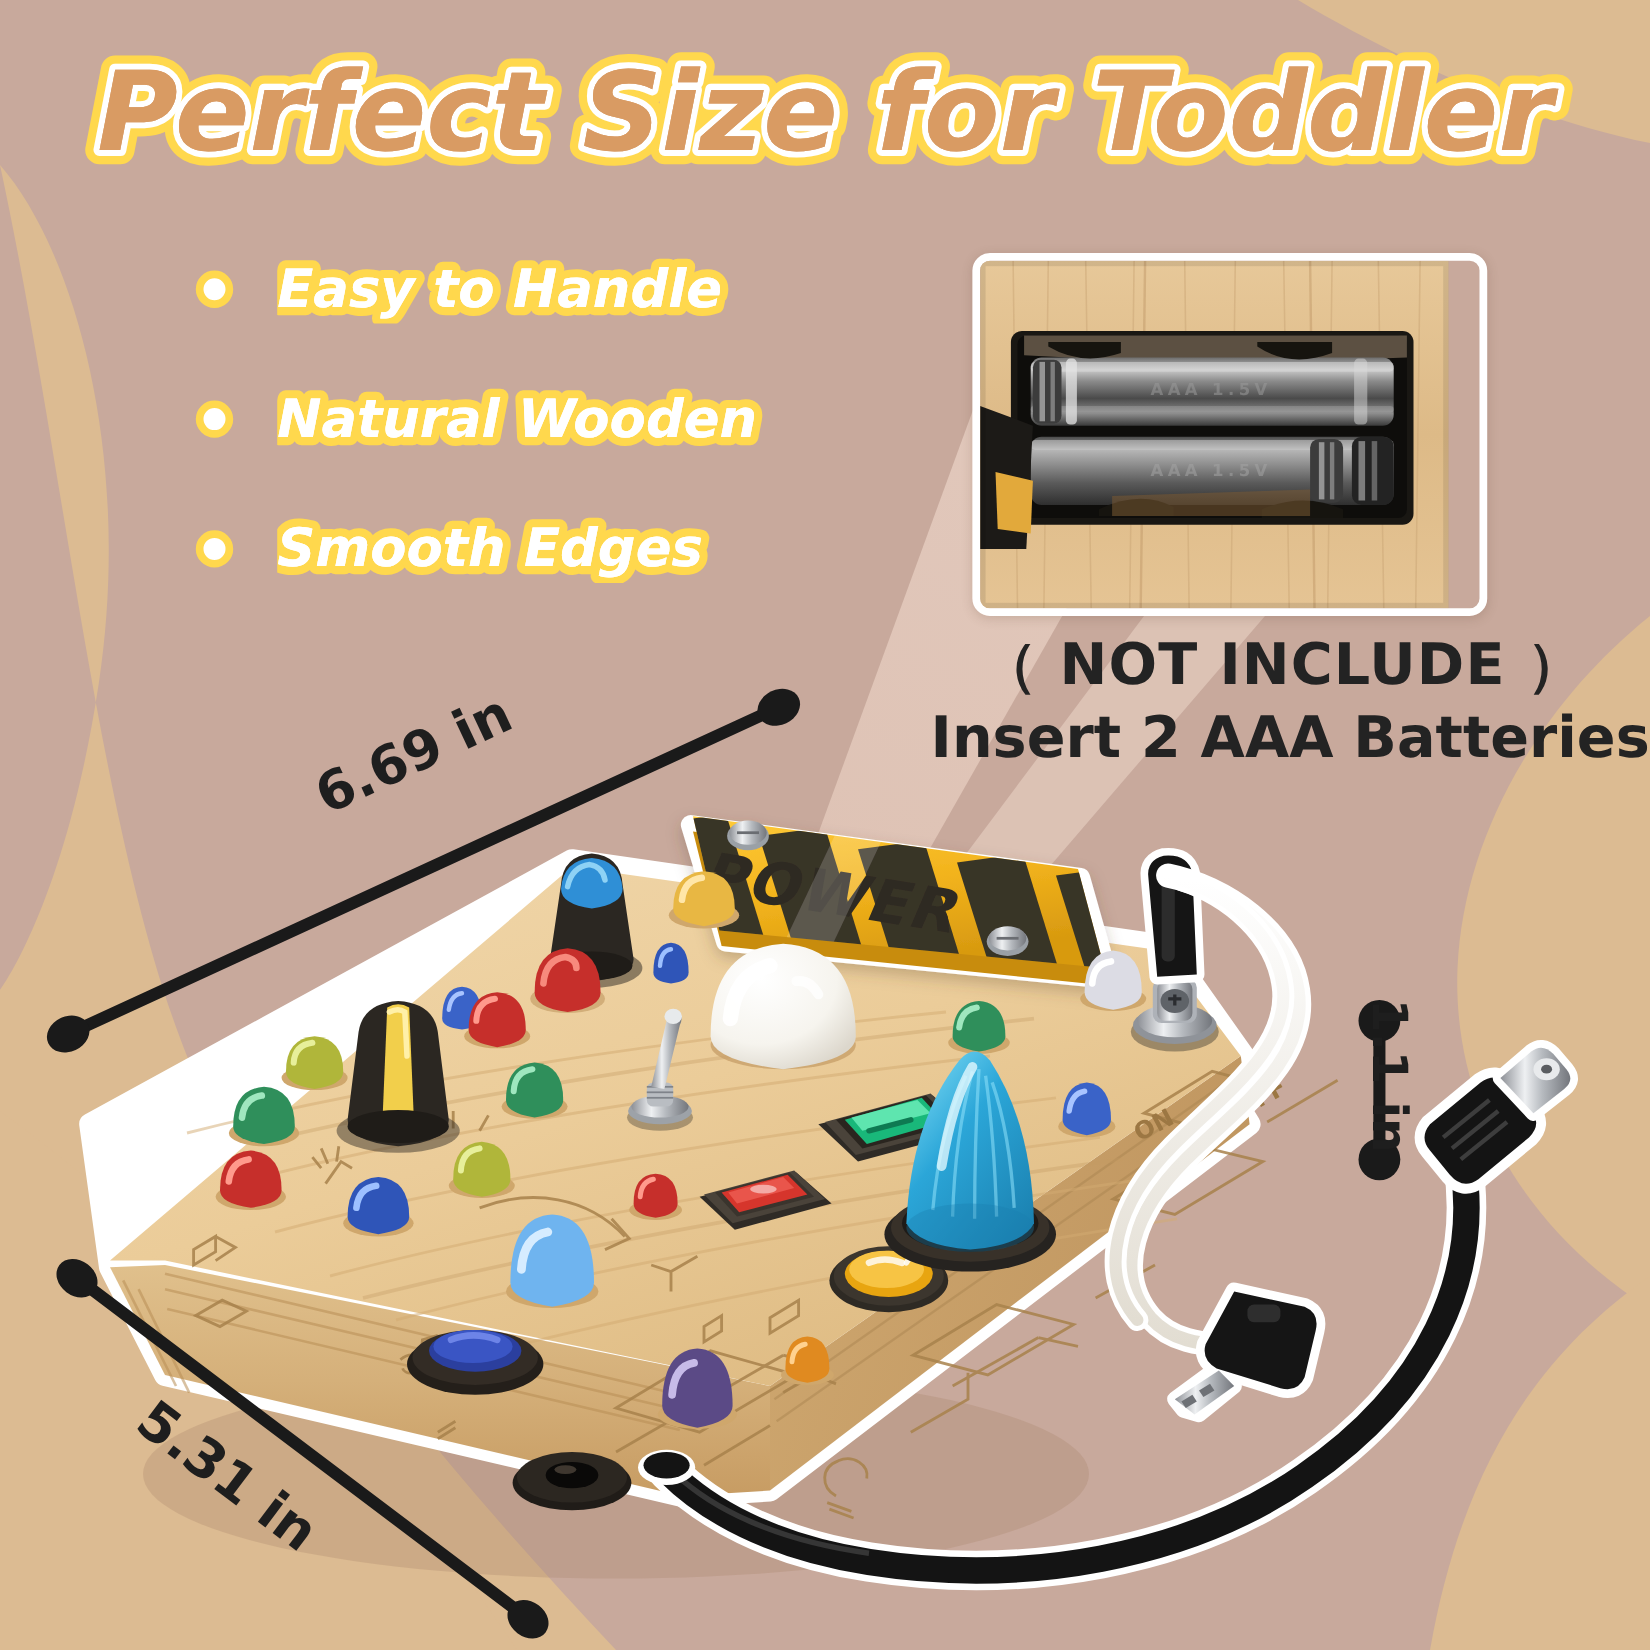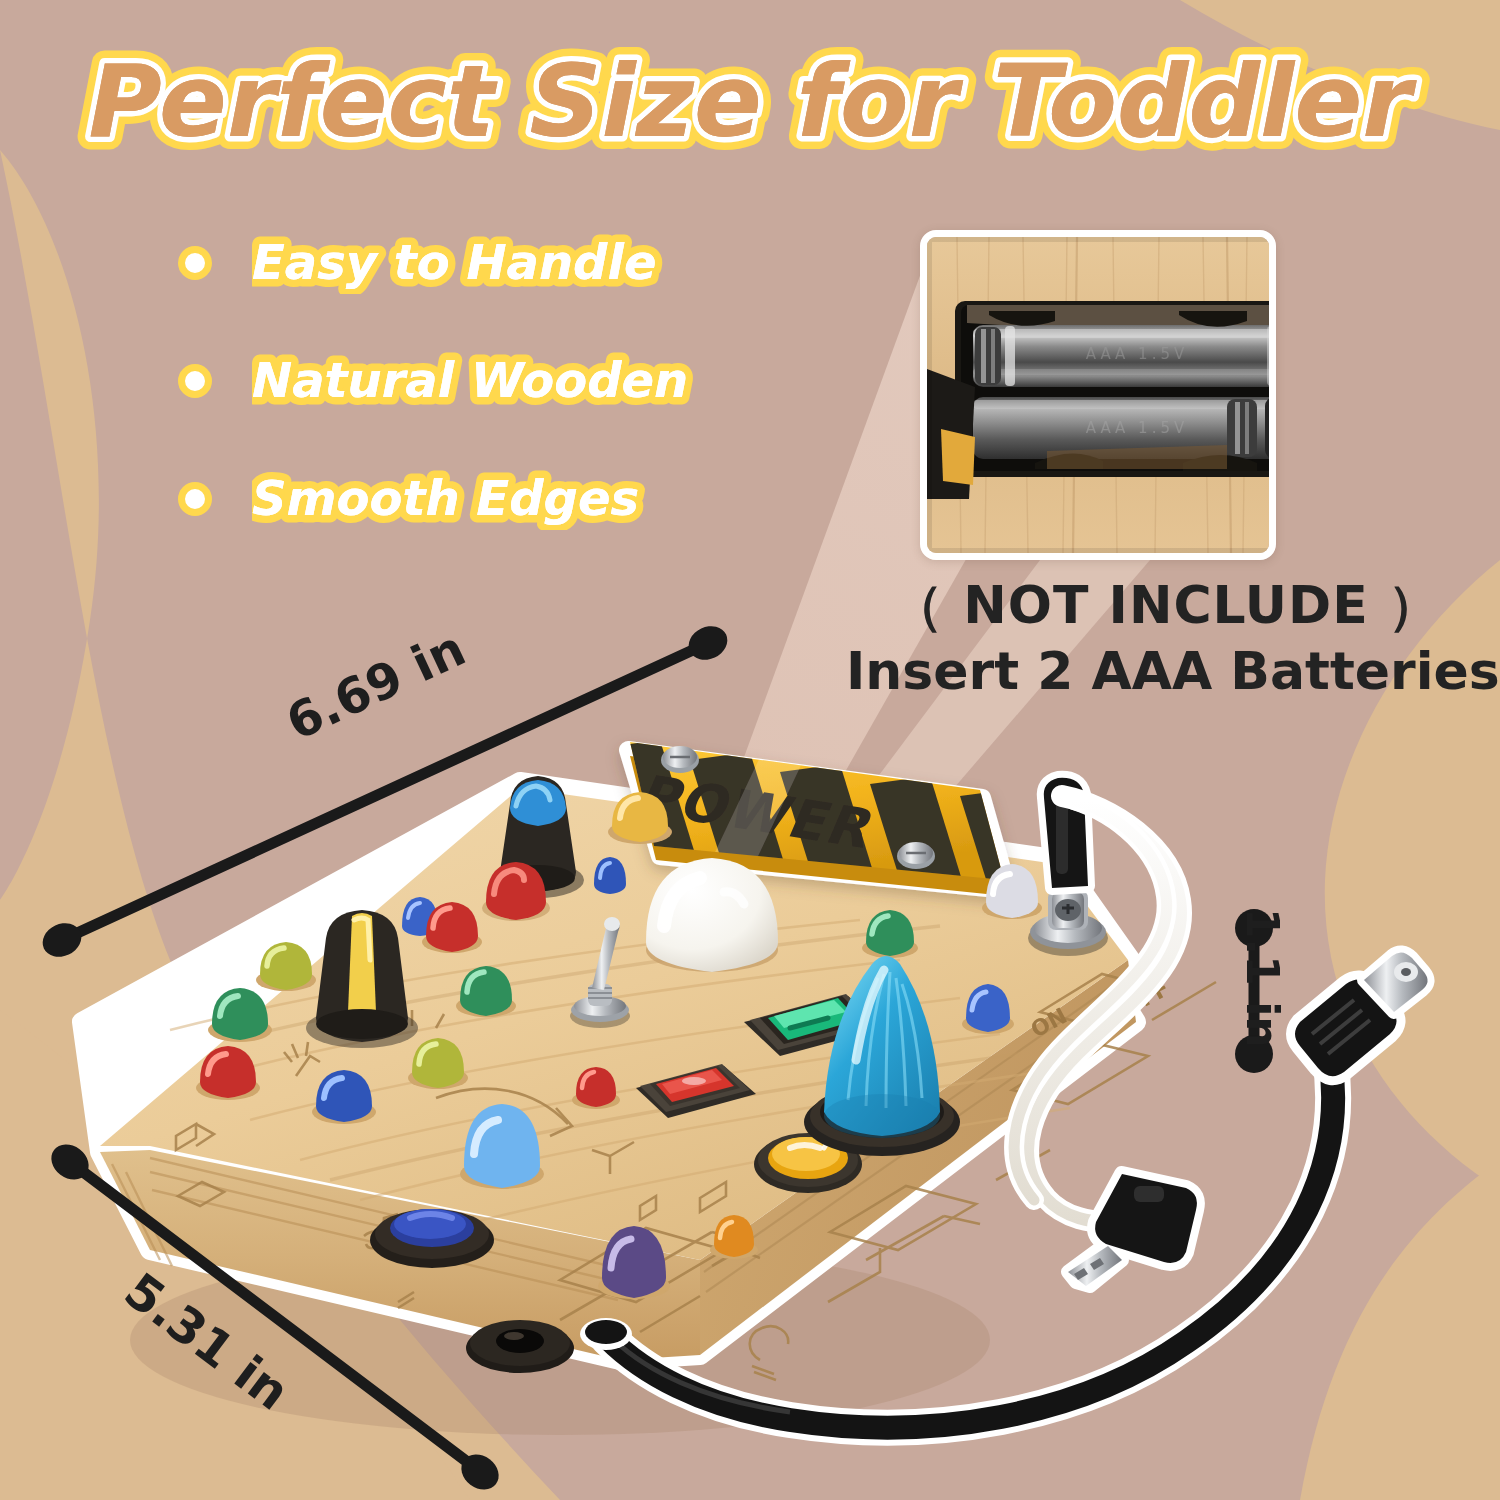--- a/index.html
+++ b/index.html
@@ -28,24 +28,25 @@
   .bullets{position:absolute;left:178px;top:232px;width:640px;font-style:italic;}
   .bullet-row{display:flex;align-items:center;margin-bottom:56px;height:62px;}
   .bullet-dot{
     width:34px;height:34px;border-radius:50%;
     border:7px solid #ffd84d;background:#ffffff;
     box-sizing:border-box;margin-right:40px;flex:0 0 auto;
   }
 
   
   .inset{
-    position:absolute;left:920px;top:230px;width:356px;height:330px;
+    position:absolute;left:884px;top:230px;width:468px;height:330px;
     border:7px solid #ffffff;border-radius:16px;
     overflow:hidden;box-sizing:border-box;
     box-shadow:0 2px 10px rgba(90,60,45,.18);
+    font-weight:bold;
   }
   .inset svg{display:block;}
 
   
   .cap{
     position:absolute;left:846px;top:572px;width:640px;text-align:center;
     color:#232323;font-weight:bold;
     font-family:"DejaVu Sans","Liberation Sans",sans-serif;
   }
   .cap-line{font-size:52px;line-height:1.27;white-space:nowrap;}

